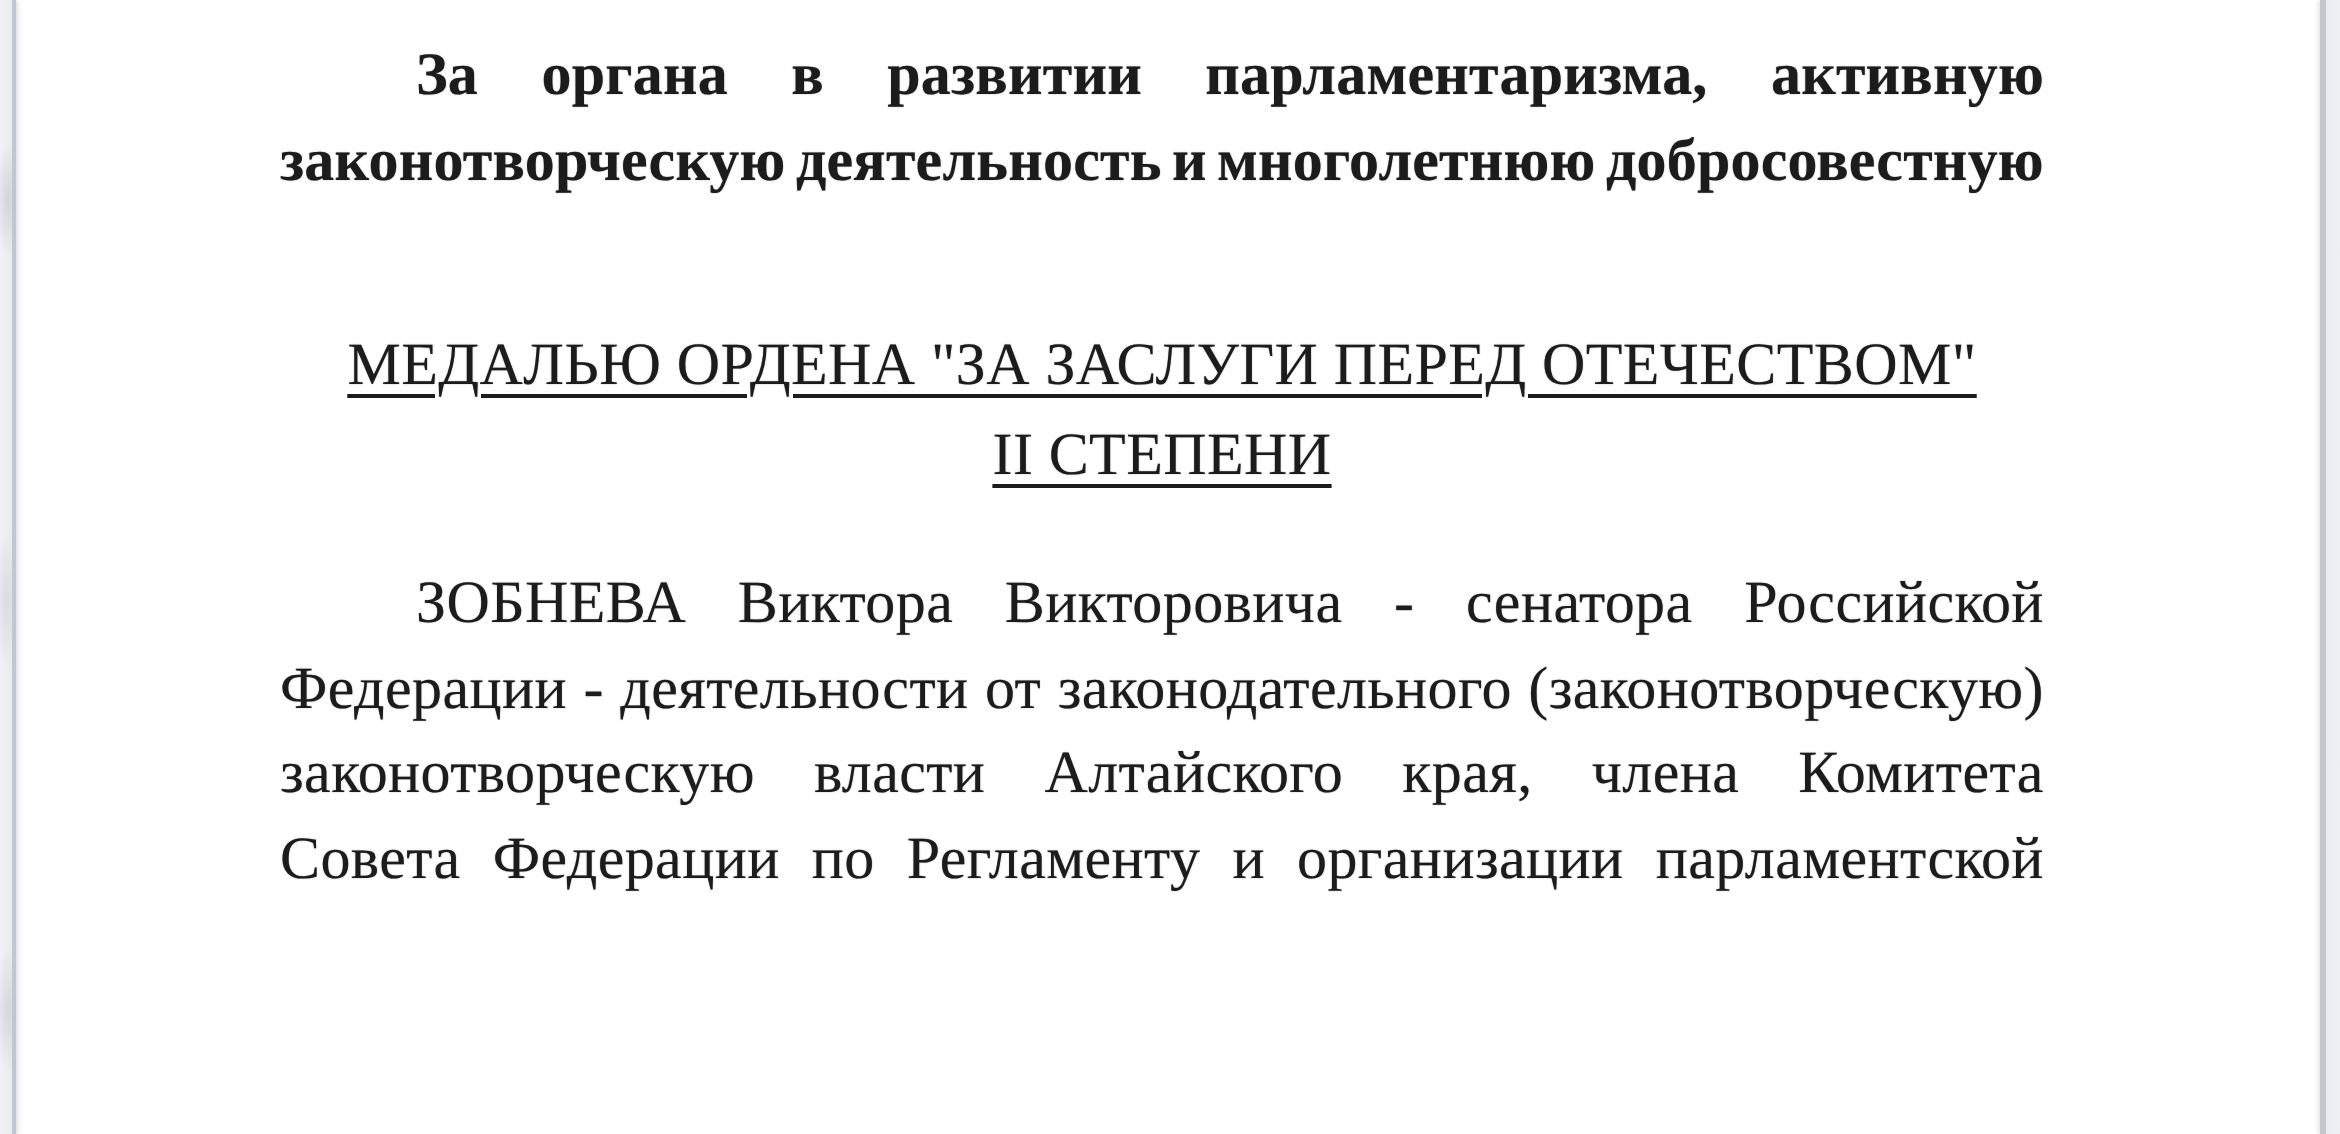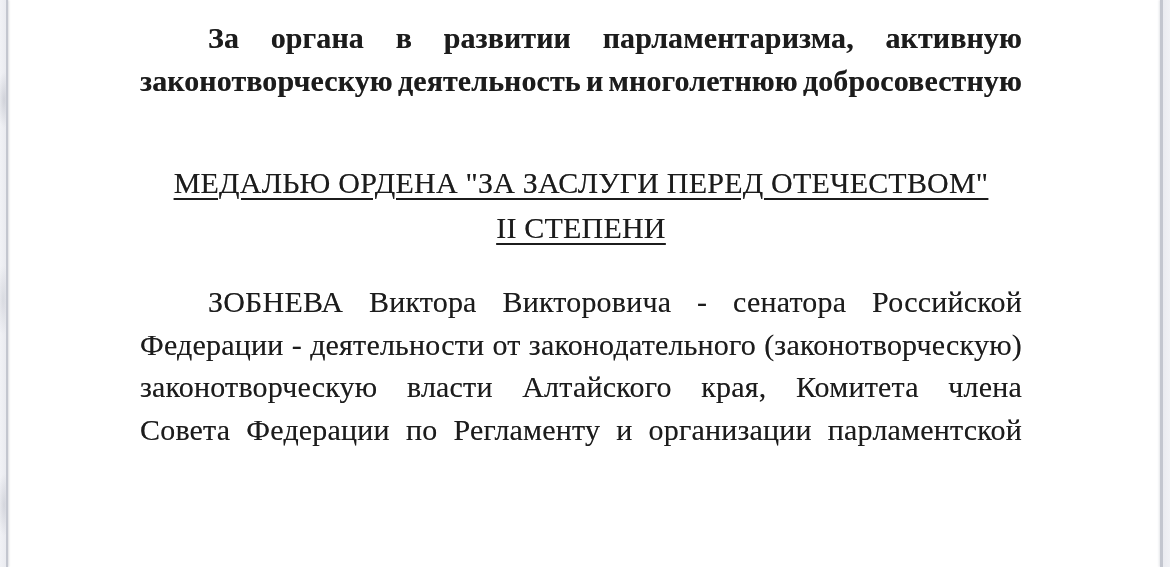--- a/index.html
+++ b/index.html
@@ -128,22 +128,22 @@
           <span>деятельности</span>
           <span>от</span>
           <span>законодательного</span>
           <span>(законотворческую)</span>
         </div>
         <div class="line justify">
           <span>законотворческую</span>
           <span>власти</span>
           <span>Алтайского</span>
           <span>края,</span>
+          <span>члена</span>
           <span>Комитета</span>
-          <span>члена</span>
         </div>
         <div class="line justify">
           <span>Совета</span>
           <span>Федерации</span>
           <span>по</span>
           <span>Регламенту</span>
           <span>и</span>
           <span>организации</span>
           <span>парламентской</span>
         </div>

